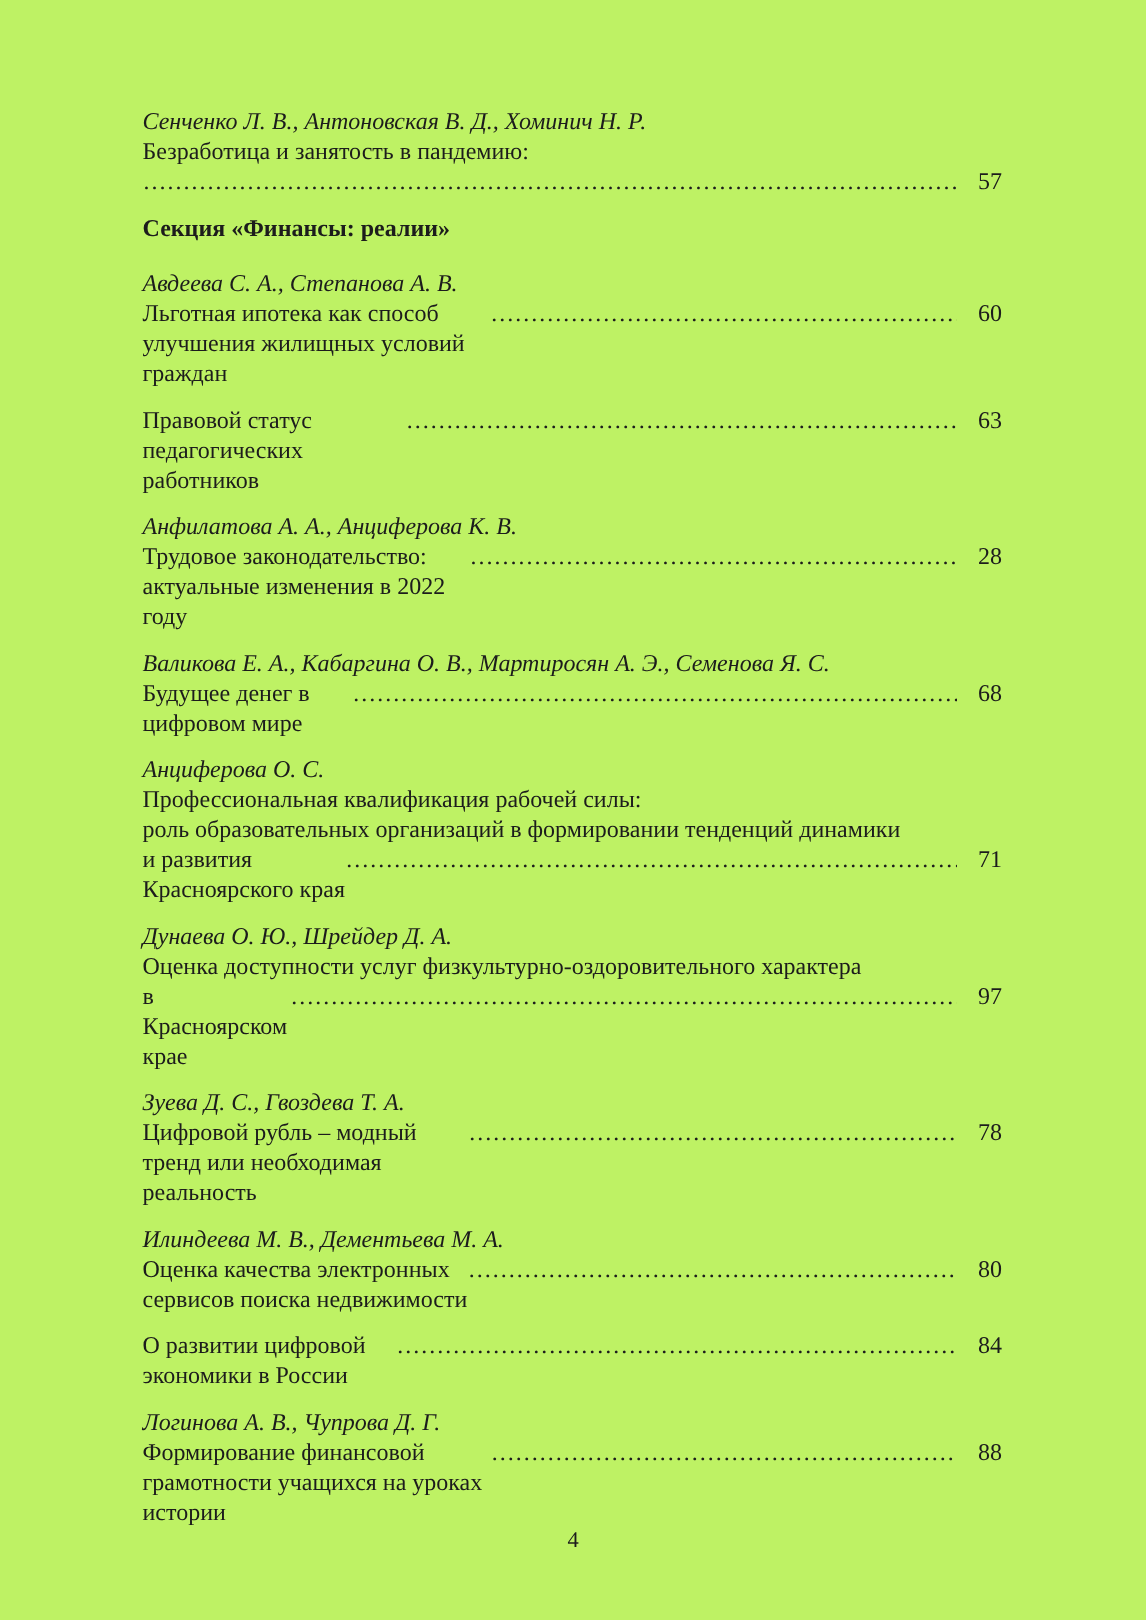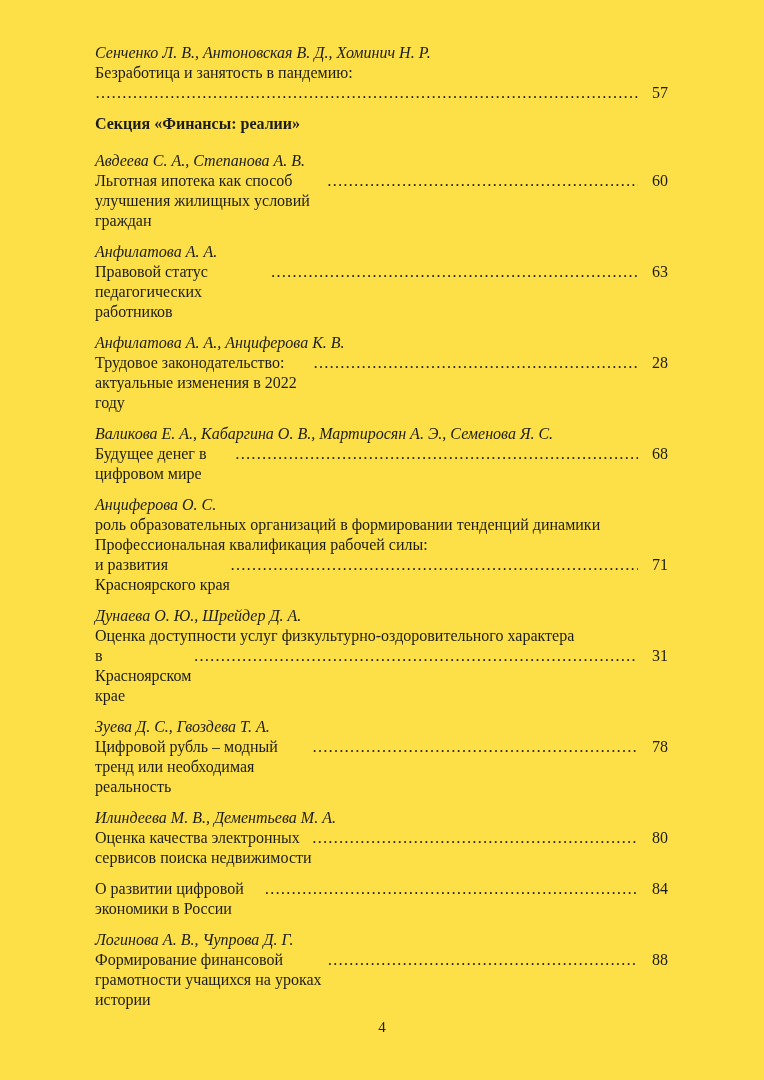--- a/index.html
+++ b/index.html
@@ -8,22 +8,22 @@
     width: 764px;
     height: 1080px;
     position: relative;
     font-family: "Liberation Serif", serif;
     color: #1c1c1c;
     overflow: hidden;
   }
   .page {
     position: absolute;
     inset: 0;
-    padding: 43px 96px 0 95px;
-    background: #fde047;
+    padding: 72px 96px 0 95px;
+    background: #bef264;
   }
   .toc-list { width: 100%; }
   .toc-entry {
     font-size: 16px;
     line-height: 20px;
     margin-bottom: 11px;
   }
   .authors {
     font-style: italic;
   }
@@ -77,21 +77,20 @@
       <div class="section-heading">Секция «Финансы: реалии»</div>
       <div class="toc-entry">
         <div class="authors">Авдеева С. А., Степанова А. В.</div>
         <div class="title-line last">
           <span class="title-text">Льготная ипотека как способ улучшения жилищных условий граждан</span>
           <span class="dots">…………………………………………………………………………………………………………</span>
           <span class="pageno">60</span>
         </div>
       </div>
       <div class="toc-entry">
-        <div class="authors">Анфилатова А. А.</div>
         <div class="title-line last">
           <span class="title-text">Правовой статус педагогических работников</span>
           <span class="dots">…………………………………………………………………………………………………………</span>
           <span class="pageno">63</span>
         </div>
       </div>
       <div class="toc-entry">
         <div class="authors">Анфилатова А. А., Анциферова К. В.</div>
         <div class="title-line last">
           <span class="title-text">Трудовое законодательство: актуальные изменения в 2022 году</span>
@@ -102,35 +101,35 @@
       <div class="toc-entry">
         <div class="authors">Валикова Е. А., Кабаргина О. В., Мартиросян А. Э., Семенова Я. С.</div>
         <div class="title-line last">
           <span class="title-text">Будущее денег в цифровом мире</span>
           <span class="dots">…………………………………………………………………………………………………………</span>
           <span class="pageno">68</span>
         </div>
       </div>
       <div class="toc-entry">
         <div class="authors">Анциферова О. С.</div>
+        <div class="title-line"><span class="title-text">Профессиональная квалификация рабочей силы:</span></div>
         <div class="title-line"><span class="title-text">роль образовательных организаций в формировании тенденций динамики</span></div>
-        <div class="title-line"><span class="title-text">Профессиональная квалификация рабочей силы:</span></div>
         <div class="title-line last">
           <span class="title-text">и развития Красноярского края</span>
           <span class="dots">…………………………………………………………………………………………………………</span>
           <span class="pageno">71</span>
         </div>
       </div>
       <div class="toc-entry">
         <div class="authors">Дунаева О. Ю., Шрейдер Д. А.</div>
         <div class="title-line"><span class="title-text">Оценка доступности услуг физкультурно-оздоровительного характера</span></div>
         <div class="title-line last">
           <span class="title-text">в Красноярском крае</span>
           <span class="dots">…………………………………………………………………………………………………………</span>
-          <span class="pageno">31</span>
+          <span class="pageno">97</span>
         </div>
       </div>
       <div class="toc-entry">
         <div class="authors">Зуева Д. С., Гвоздева Т. А.</div>
         <div class="title-line last">
           <span class="title-text">Цифровой рубль – модный тренд или необходимая реальность</span>
           <span class="dots">…………………………………………………………………………………………………………</span>
           <span class="pageno">78</span>
         </div>
       </div>

